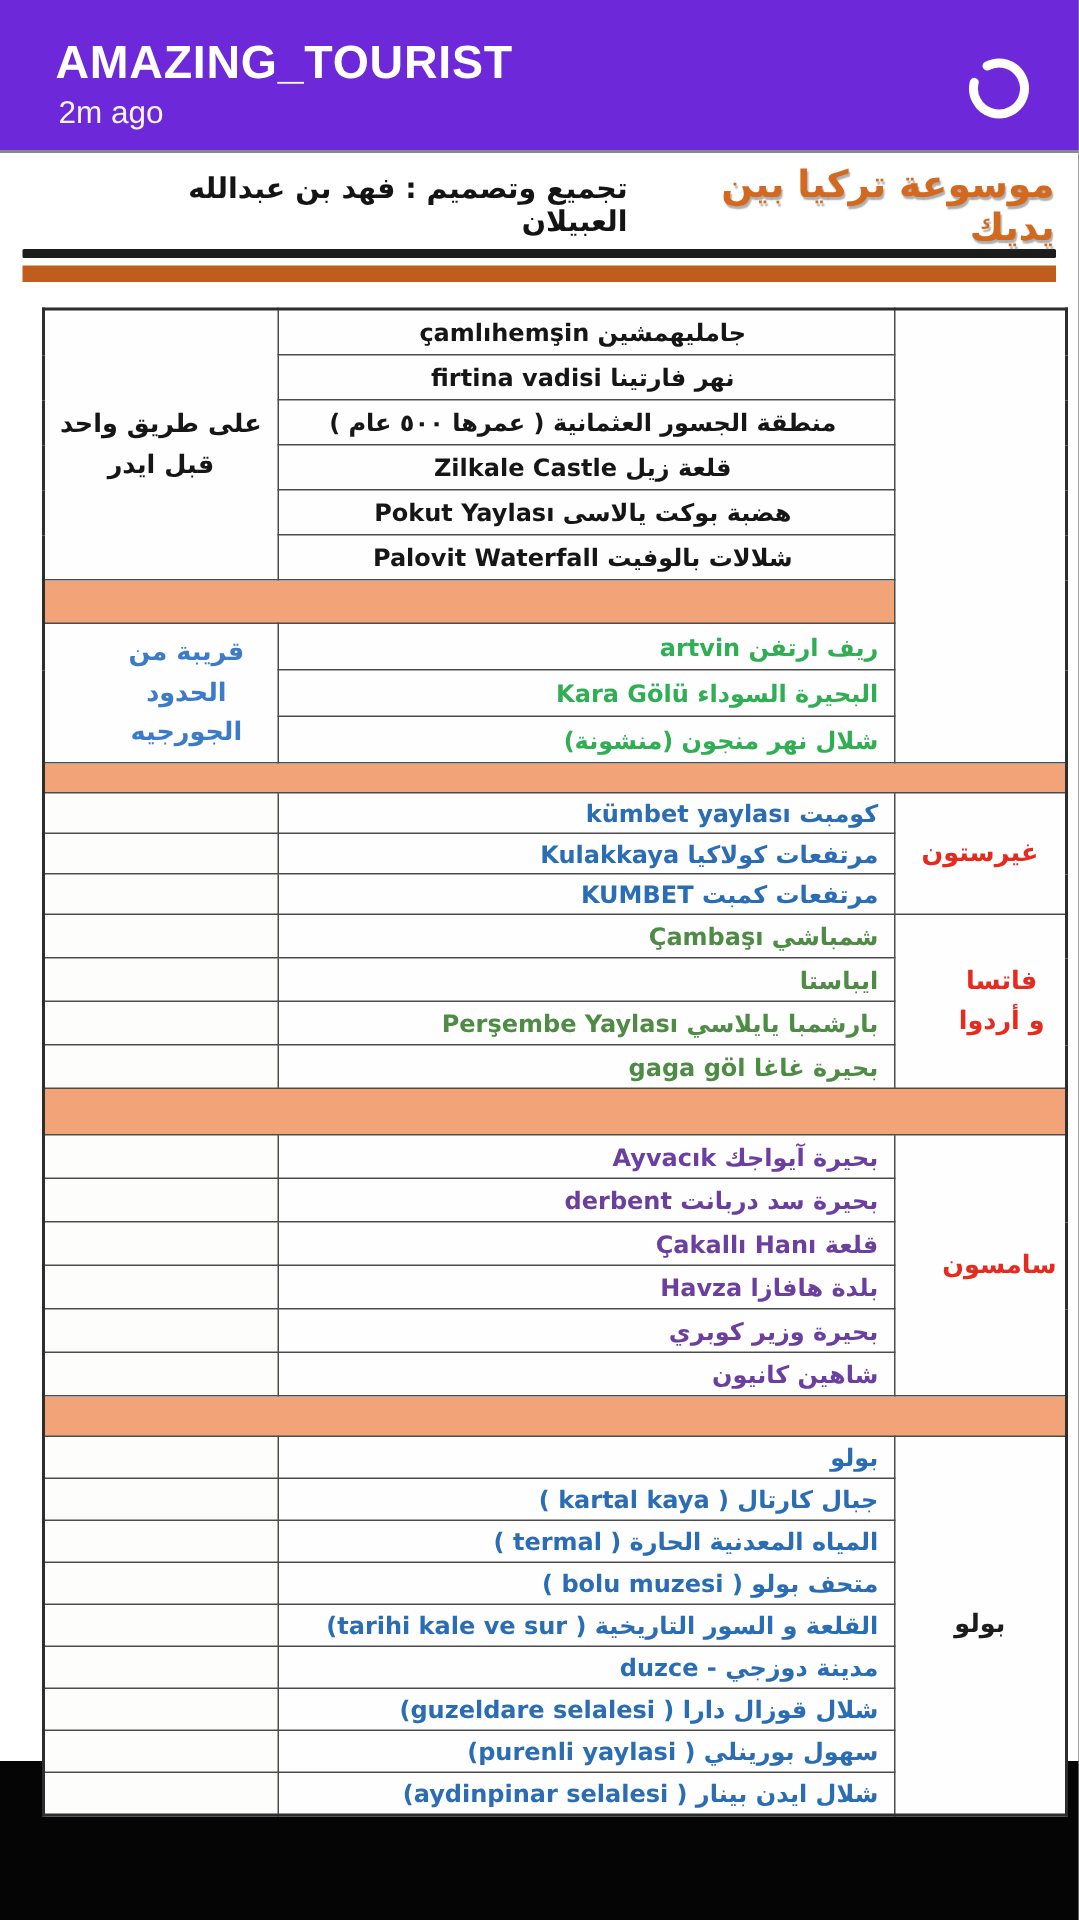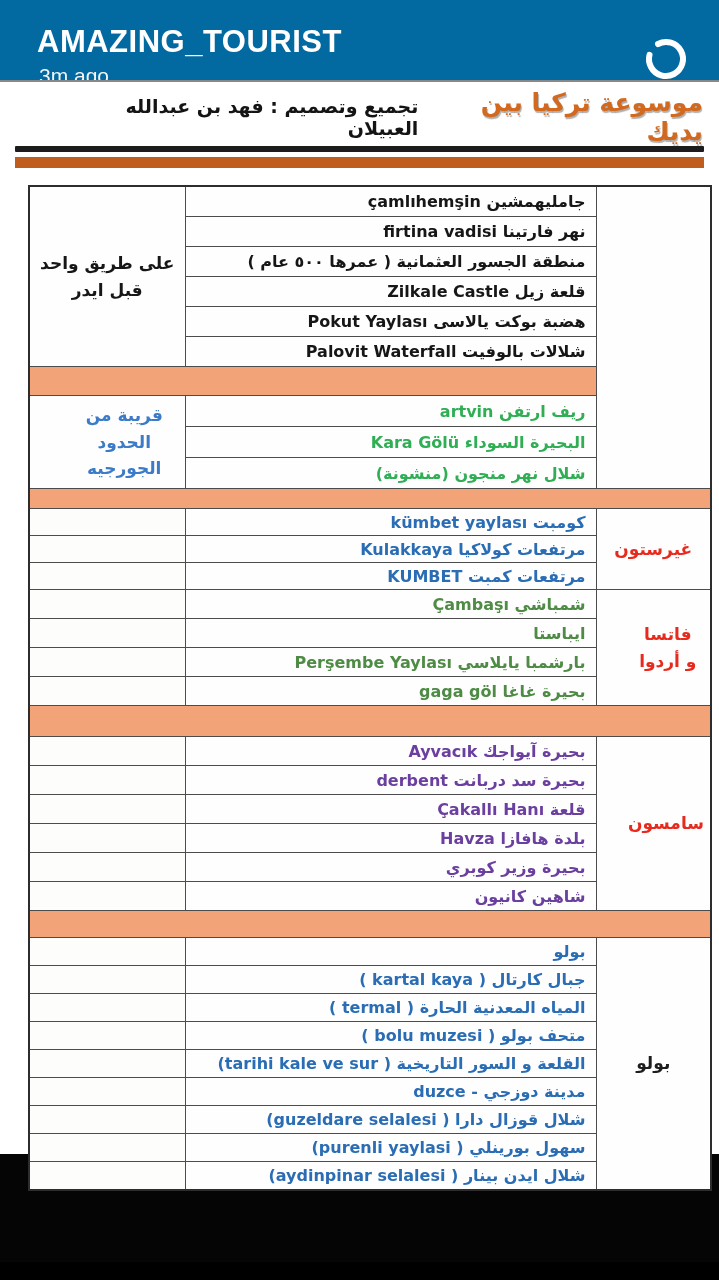--- a/index.html
+++ b/index.html
@@ -1,21 +1,21 @@
 <!DOCTYPE html>
 <html lang="ar" style="--accent-orange: #d2691e; --rule-orange: #c05c1c; --separator: #f2a478; --red: #e82a1e; --blue: #2a6db4; --purple: #6b3fa0; --green: #2fae54; --olive: #4e8b44; --label-blue: #3c7bc8;"><head>
 <meta charset="utf-8">
 <style>
   html,body{margin:0;padding:0;}
   body{
     width:719px;height:1280px;background:#000;overflow:hidden;
     font-family:"DejaVu Sans",sans-serif;
   }
   
-  .topbar{height:80px;background:#0369a1;position:relative;color:#fff;}
+  .topbar{height:100px;background:#6d28d9;position:relative;color:#fff;}
   .username{
     position:absolute;left:37px;top:24px;font-size:31px;font-weight:bold;
     letter-spacing:.5px;font-family:"Liberation Sans","DejaVu Sans",sans-serif;
   }
   .timestamp{
     position:absolute;left:39px;top:64px;font-size:21px;color:#f5f5f5;
     font-family:"Liberation Sans","DejaVu Sans",sans-serif;
   }
   .ring{position:absolute;right:30px;top:36px;width:46px;height:46px;}
   .bottombar{height:108px;background:#050505;}
@@ -51,30 +51,30 @@
   
   .c-black{color:#161616;}
   .c-green{color:var(--green);}
   .c-olive{color:var(--olive);}
   .c-blue{color:var(--blue);padding-left:16px;}
   .c-purple{color:var(--purple);}
   .c-red{color:var(--red);}
   .c-dark{color:#1d1d1d;}
   .c-lblue{color:var(--label-blue);padding-left:40px;}
   
-  tr.h29 td{height:29px;} tr.h28 td{height:28px;padding-left:35px;} tr.h30 td{height:30px;}
+  tr.h29 td{height:29px;text-align:center;} tr.h28 td{height:28px;padding-left:35px;} tr.h30 td{height:30px;}
   tr.h27 td{height:27px;} tr.h26 td{height:26px;} tr.h19 td{height:19px;}
   col.c-left{width:156px;} col.c-mid{width:411px;} col.c-right{width:115px;}
 </style>
 </head>
 <body>
 
 <div class="topbar">
   <div class="username">AMAZING_TOURIST</div>
-  <div class="timestamp">3m ago</div>
+  <div class="timestamp">2m ago</div>
   <svg class="ring" viewBox="0 0 46 46">
     <circle cx="23" cy="23" r="17" fill="none" stroke="#ffffff" stroke-width="6" stroke-linecap="round" stroke-dasharray="92 15" transform="rotate(-118 23 23)"></circle>
   </svg>
 </div>
 
 <div class="page">
 
   <div class="header-row">
     <div class="credit">تجميع وتصميم : فهد بن عبدالله العبيلان</div>
     <div class="doc-title">موسوعة تركيا بين يديك</div>

